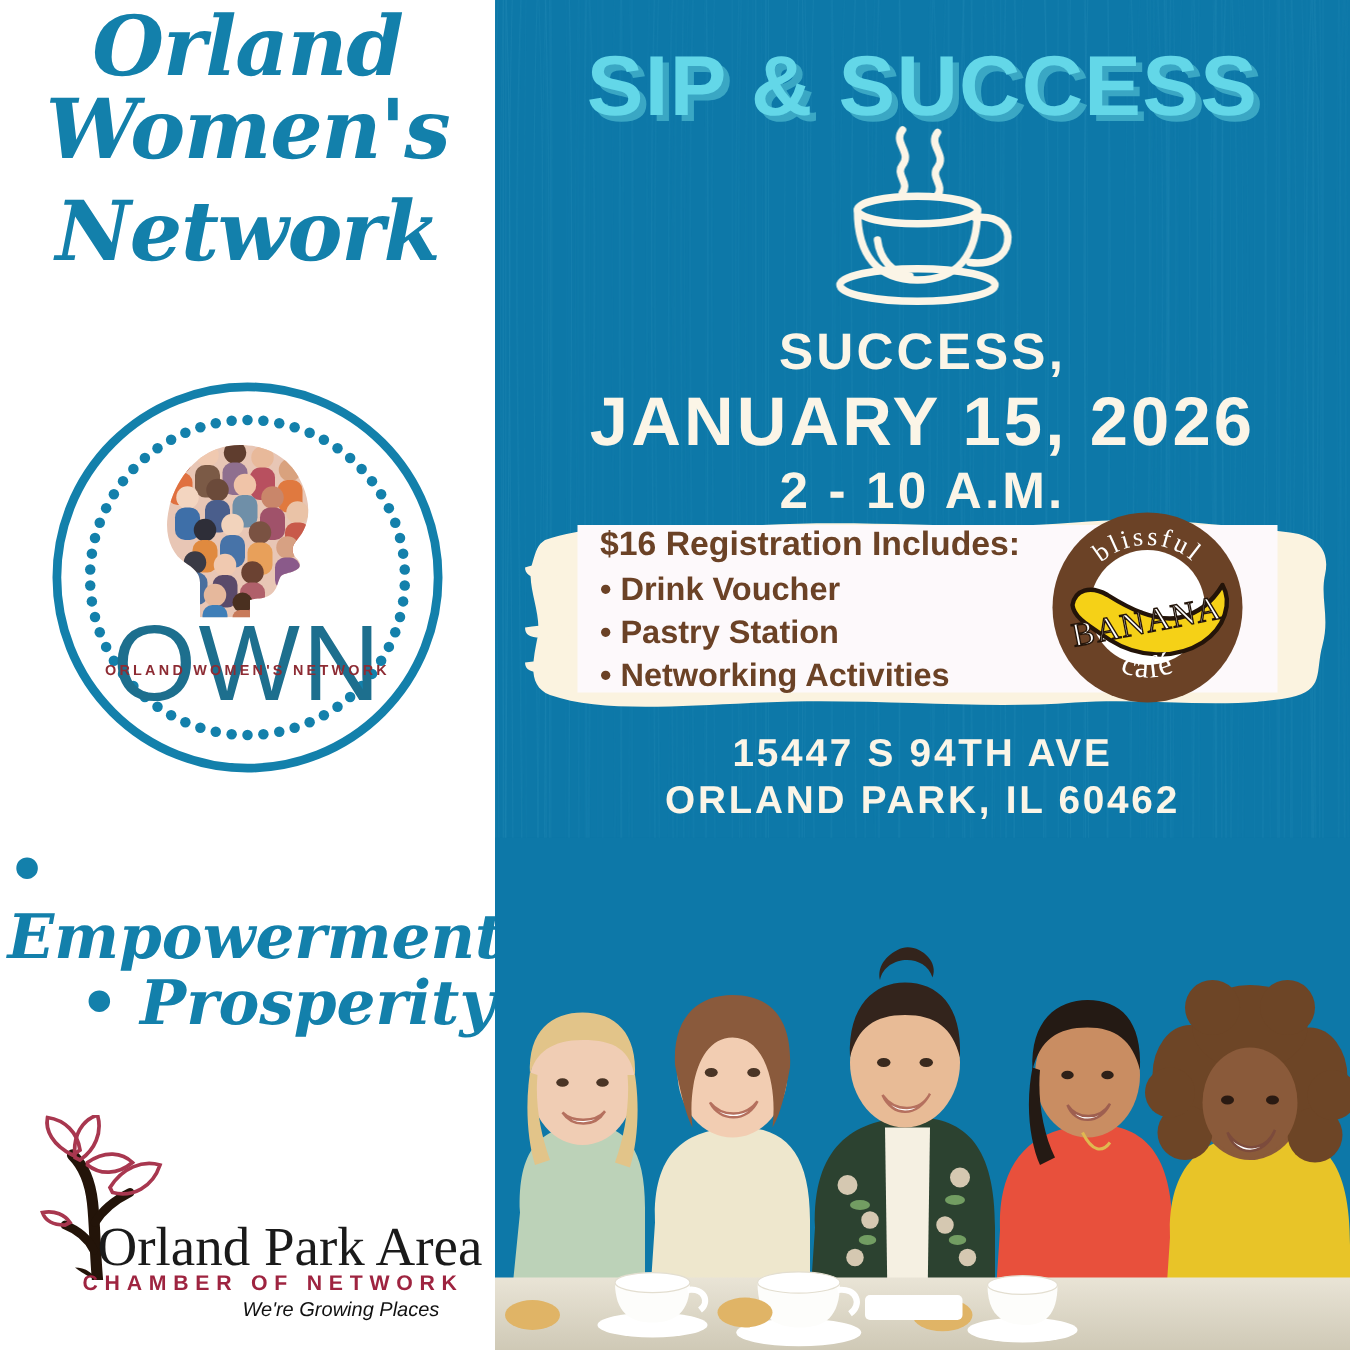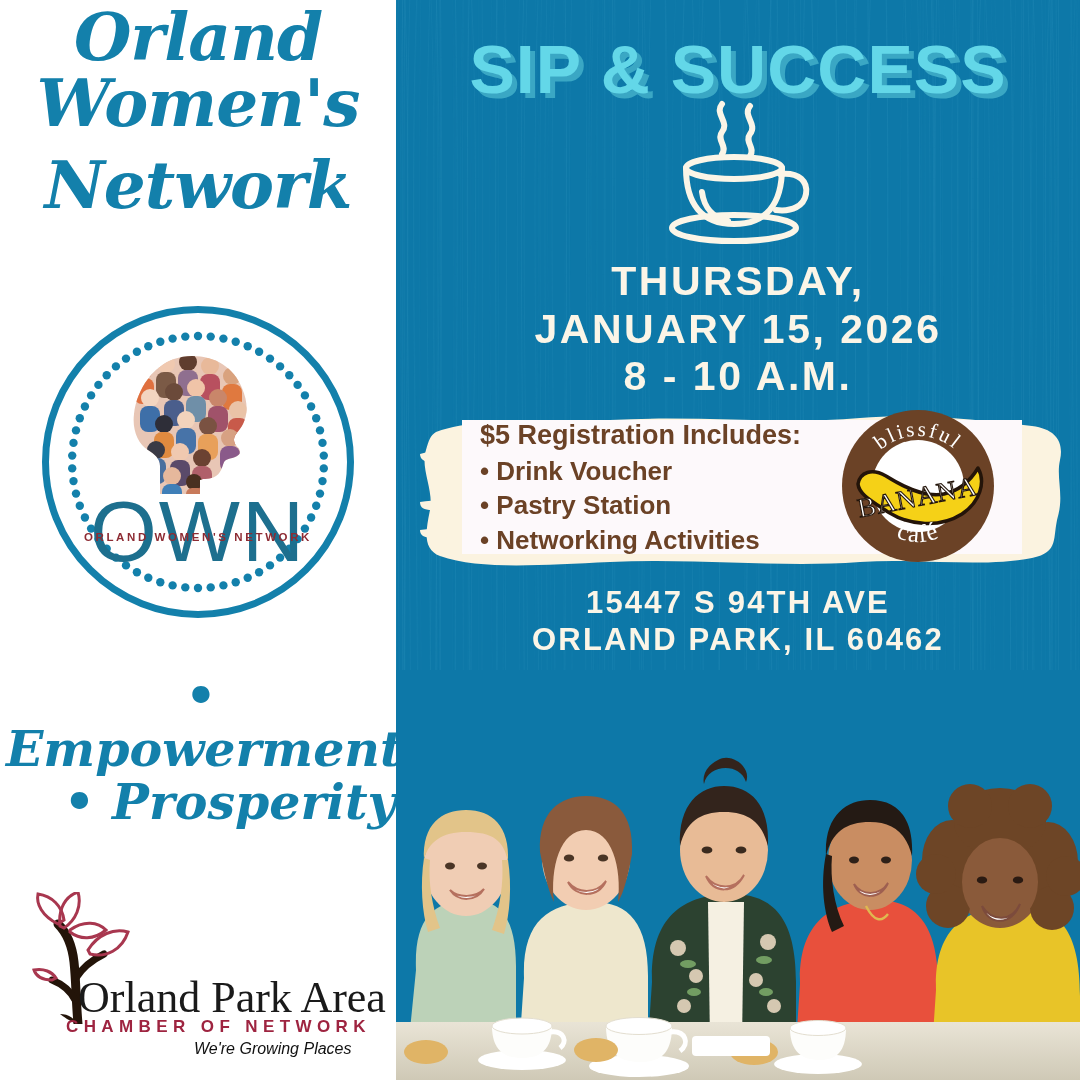--- a/index.html
+++ b/index.html
@@ -104,21 +104,21 @@
     position: absolute;
     top: 670px;
     left: 0;
     width: 396px;
     color: #1380ab;
     font-family: "DejaVu Serif", serif;
     font-style: italic;
     font-weight: bold;
   }
   .taglines div { line-height: 1.08; }
-  .tag-1 { font-size: 49px; text-align: center; padding-left: 6px;}
+  .tag-1 { font-size: 49px; text-align: left; padding-left: 6px;}
   .tag-2 { font-size: 49px; text-align: center; padding-left: 14px;}
   .tag-3 { font-size: 49px; text-align: right; padding-left: 14px;}
 
   
   .chamber {
     position: absolute;
     left: 26px;
     top: 890px;
     width: 360px;
     height: 172px;
@@ -203,21 +203,21 @@
     left: 0;
     width: 684px;
     text-align: center;
     font-family: "Liberation Sans", sans-serif;
     font-weight: bold;
     color: #fbf5e7;
     line-height: 1.16;
     letter-spacing: 2.5px;
   }
   .dt-1 { font-size: 41px; }
-  .dt-2 { font-size: 41px; }
+  .dt-2 { font-size: 55px; }
   .dt-3 { font-size: 41px; }
 
   
   .reg-block {
     position: absolute;
     top: 398px;
     left: 24px;
     width: 645px;
     height: 178px;
   }
@@ -629,39 +629,39 @@
         <path d="M92 6 C84 16 100 24 92 34 C86 42 98 48 92 56"></path>
         <ellipse cx="76" cy="68" rx="48" ry="11"></ellipse>
         <path d="M28 68 C28 104 44 124 76 124 C108 124 124 104 124 68"></path>
         <path d="M122 74 C142 72 150 82 148 94 C146 106 134 112 118 110"></path>
         <path d="M44 92 C46 108 56 118 70 121"></path>
         <ellipse cx="76" cy="128" rx="62" ry="13"></ellipse>
       </g>
     </svg>
 
     <div class="datetime">
-      <div class="dt-1">THURSDAY,</div>
+      <div class="dt-1">SUCCESS,</div>
       <div class="dt-2">JANUARY 15, 2026</div>
-      <div class="dt-3">8 - 10 A.M.</div>
+      <div class="dt-3">2 - 10 A.M.</div>
     </div>
 
     <div class="reg-block">
       <svg class="brush" viewBox="0 0 645 178" preserveAspectRatio="none">
         <path fill="#fbf3e0" d="M16,34 C60,18 120,26 190,22 C280,17 360,27 440,20
             C500,15 560,22 612,28 C636,31 644,44 640,62 C636,80 644,96 638,118
             C632,140 640,154 612,160 C560,170 500,160 440,164
             C360,170 280,160 190,164 C120,167 60,172 20,158
             C2,151 6,132 10,112 C14,92 0,70 6,52 C9,42 10,38 16,34 Z"></path>
         <path fill="#fbf3e0" d="M0,56 C18,50 34,54 48,52 C44,60 30,62 14,64 C6,65 0,62 0,56 Z"></path>
         <path fill="#fbf3e0" d="M0,104 C20,100 40,104 56,102 C50,110 30,112 12,112 C4,112 0,110 0,104 Z"></path>
         <path fill="#fbf3e0" d="M0,132 C24,128 46,132 62,130 C56,138 32,140 14,140 C5,140 0,138 0,132 Z"></path>
       </svg>
       <div class="reg-inner"></div>
       <div class="reg-text">
-        <div class="hdr">$5 Registration Includes:</div>
+        <div class="hdr">$16 Registration Includes:</div>
         <div>• Drink Voucher</div>
         <div>• Pastry Station</div>
         <div>• Networking Activities</div>
       </div>
 
       <svg class="cafe-logo" viewBox="0 0 160 160">
         <defs>
           <path id="arcTop" d="M 24 86 A 56 56 0 0 1 136 86" fill="none"></path>
           <path id="arcBot" d="M 28 84 A 52 52 0 0 0 132 84" fill="none"></path>
         </defs>

